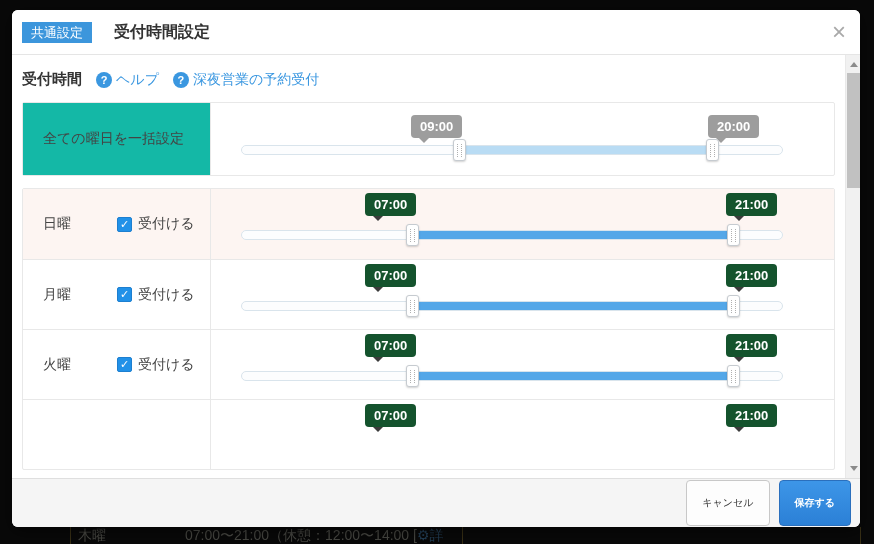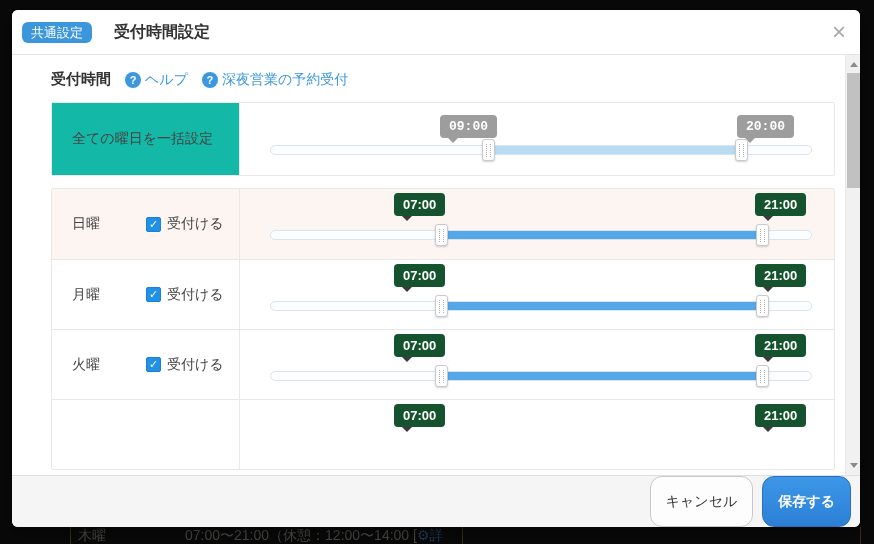--- a/index.html
+++ b/index.html
@@ -32,30 +32,30 @@
     display:flex; flex-direction:column; overflow:hidden;
   }
 
   
   .modal-header {
     height:45px; flex:0 0 45px; display:flex; align-items:center;
     padding:0 14px 0 10px; border-bottom:1px solid #e5e5e5; background:#fff;
   }
   .badge {
     background:#3c96dc; color:#fff; font-size:13px; padding:4px 9px;
-    border-radius:6px; line-height:1; flex:0 0 auto;
+    border-radius:0; line-height:1; flex:0 0 auto;
   }
   .modal-title { font-size:16px; font-weight:bold; color:#333; margin-left:22px; flex:1; }
   .close-btn {
     font-size:24px; color:#a9a9a9; line-height:1; cursor:pointer; background:none; border:none;
     font-family:"Liberation Sans","DejaVu Sans",sans-serif;
   }
 
   
-  .modal-body { position:relative; flex:1 1 auto; overflow:hidden; background:#fff;padding-left:29px; }
+  .modal-body { position:relative; flex:1 1 auto; overflow:hidden; background:#fff; }
   .body-inner { padding:14px 25px 0 10px; }
 
   .section-head { display:flex; align-items:center; margin-bottom:12px; height:21px; }
   .section-title { font-size:15px; font-weight:bold; color:#333; }
   .help-link { display:flex; align-items:center; margin-left:14px; color:#3a97e0; font-size:14px; text-decoration:none; cursor:pointer; }
   .q-icon {
     display:inline-flex; align-items:center; justify-content:center;
     width:16px; height:16px; border-radius:50%; background:#3a97e0;
     color:#fff; font-size:11px; font-weight:bold; margin-right:4px;
   }
@@ -114,39 +114,39 @@
     border-radius:4px; line-height:17px; white-space:nowrap;
   }
   .tooltip::after {
     content:""; position:absolute; left:8px; top:100%;
     border:5px solid transparent; border-top-color:#3b3b3b;
   }
   .tooltip.grey { background:#9d9d9d; }
   .tooltip.grey::after { border-top-color:#9d9d9d; }
   .tt-day-start { left:124px; } .tt-day-end { left:485px; }
   .tt-batch-start { left:170px; } .tt-batch-end { left:467px; }
-  .batch-box .tooltip { top:12px;font-family:Liberation Mono, monospace; }
+  .batch-box .tooltip { top:12px; }
 
   
   .scrollbar {
     position:absolute; right:0; top:0; width:15px; height:100%;
     background:#f1f1f1; border-left:1px solid #e9e9e9;
   }
   .scroll-arrow { position:absolute; left:0; width:15px; height:15px; display:flex; align-items:center; justify-content:center; cursor:pointer; }
   .scroll-arrow.up { top:2px; } .scroll-arrow.down { bottom:2px; }
   .tri-up { width:0; height:0; border-left:4px solid transparent; border-right:4px solid transparent; border-bottom:5px solid #8b8b8b; }
   .tri-down { width:0; height:0; border-left:4px solid transparent; border-right:4px solid transparent; border-top:5px solid #8b8b8b; }
   .scroll-thumb { position:absolute; left:1px; top:18px; width:13px; height:115px; background:#c1c1c1; cursor:pointer; }
 
   
   .modal-footer {
     flex:0 0 49px; background:#f5f5f5; border-top:1px solid #dfdfdf;
     display:flex; align-items:center; justify-content:flex-end; gap:9px; padding:0 9px;
   }
-  .btn { font-size:14px; border-radius:12px; padding:16px 15px; cursor:pointer; line-height:1.2;
+  .btn { font-size:10px; border-radius:4px; padding:16px 15px; cursor:pointer; line-height:1.2;
          font-family:"Liberation Sans","DejaVu Sans",sans-serif; }
   .btn-cancel { background:#fdfdfd; border:1px solid #c8c8c8; color:#333; }
   .btn-save { background:linear-gradient(#3d96e8,#2b80d6); border:1px solid #2a6fbd; color:#fff; font-weight:bold; }
 </style>
 </head>
 <body>
 
 <div class="bg-page">
   <div class="bg-bottom-row">
     <div class="bg-vline v1"></div>

